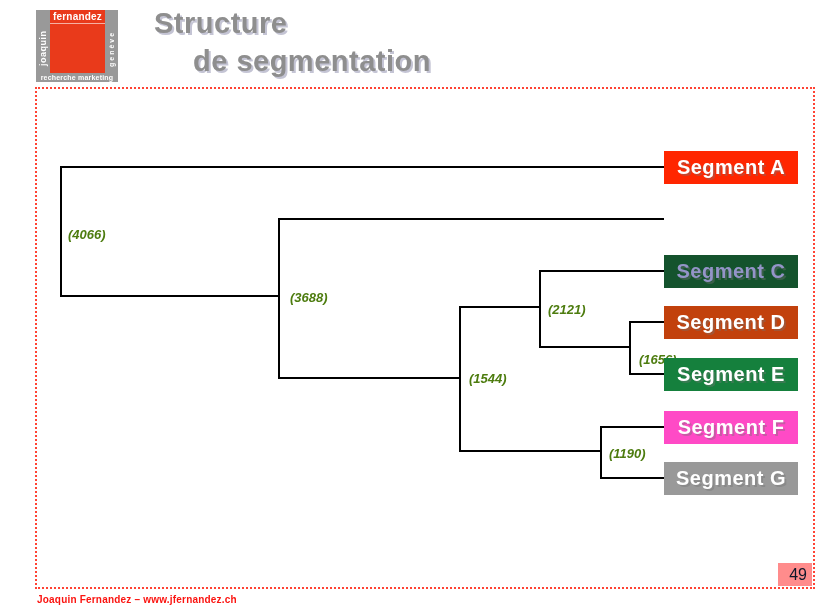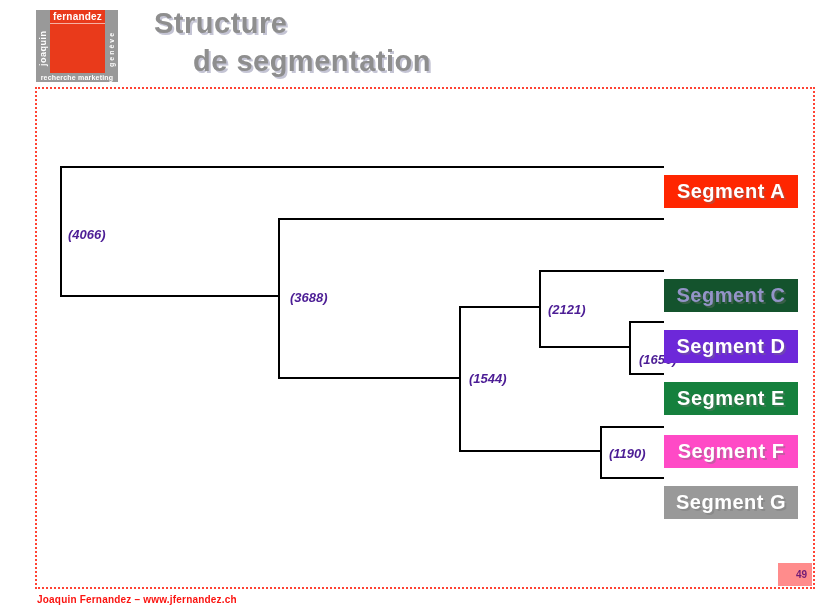--- a/index.html
+++ b/index.html
@@ -26,29 +26,29 @@
   
   .title-line{position:absolute;color:#8e8e8e;font-weight:bold;font-size:29px;
     letter-spacing:.5px;text-shadow:2px 2px 0 rgba(125,125,160,.45);white-space:nowrap;margin-left:15px;}
   .title-l1{left:139px;top:7px;}
   .title-l2{left:178px;top:45px;}
   
   .frame{position:absolute;left:35px;top:87px;width:776px;height:498px;
     border:2px dotted #ff4334;}
   
   .tree-svg{position:absolute;left:0;top:0;width:822px;height:608px;}
-  .node-label{position:absolute;color:#4c1d95;font-weight:bold;font-style:italic;
+  .node-label{position:absolute;color:#4d7c0f;font-weight:bold;font-style:italic;
     font-size:13px;white-space:nowrap;}
   .seg-box{position:absolute;left:664px;width:134px;height:33px;
     display:flex;align-items:center;justify-content:center;
     font-weight:bold;font-size:20px;letter-spacing:.5px;white-space:nowrap;
-    text-shadow:2px 2px 0 rgba(115,115,115,.4);margin-top:24px;}
+    text-shadow:2px 2px 0 rgba(115,115,115,.4);}
   
   .page-badge{position:absolute;left:778px;top:563px;width:34px;height:23px;
-    background:#ff8c8c;color:#701a75;font-weight:bold;font-size:10px;
+    background:#ff8c8c;color:#0f172a;font-weight:normal;font-size:16px;
     display:flex;align-items:center;justify-content:flex-end;padding-right:5px;box-sizing:border-box;}
   .footer-credit{position:absolute;left:37px;top:594px;color:#fb1410;
     font-weight:bold;font-size:10px;letter-spacing:.2px;white-space:nowrap;}
 </style>
 </head>
 <body>
 
 <div class="slide">
 
   <div class="logo">
@@ -77,21 +77,21 @@
 
   <div class="node-label" style="left:68px;top:227px;">(4066)</div>
   <div class="node-label" style="left:290px;top:290px;">(3688)</div>
   <div class="node-label" style="left:469px;top:371px;">(1544)</div>
   <div class="node-label" style="left:548px;top:302px;">(2121)</div>
   <div class="node-label" style="left:639px;top:352px;">(1656)</div>
   <div class="node-label" style="left:609px;top:446px;">(1190)</div>
 
   <div class="seg-box" style="top: 151px; background-color: rgb(255, 38, 0); color: rgb(255, 255, 255);">Segment A</div>
   <div class="seg-box" style="top: 255px; background-color: #14532d; color: rgb(148, 148, 200);">Segment C</div>
-  <div class="seg-box" style="top: 306px; background-color: #6d28d9; color: rgb(255, 255, 255);">Segment D</div>
+  <div class="seg-box" style="top: 306px; background-color: #c2410c; color: rgb(255, 255, 255);">Segment D</div>
   <div class="seg-box" style="top: 358px; background-color: #15803d; color: rgb(255, 255, 255);">Segment E</div>
   <div class="seg-box" style="top: 411px; background-color: rgb(255, 74, 198); color: rgb(255, 255, 255);">Segment F</div>
   <div class="seg-box" style="top: 462px; background-color: rgb(153, 153, 153); color: rgb(255, 255, 255);">Segment G</div>
 
   <div class="page-badge">49</div>
   <div class="footer-credit">Joaquin Fernandez – www.jfernandez.ch</div>
 
 </div>
 
 </body></html>

